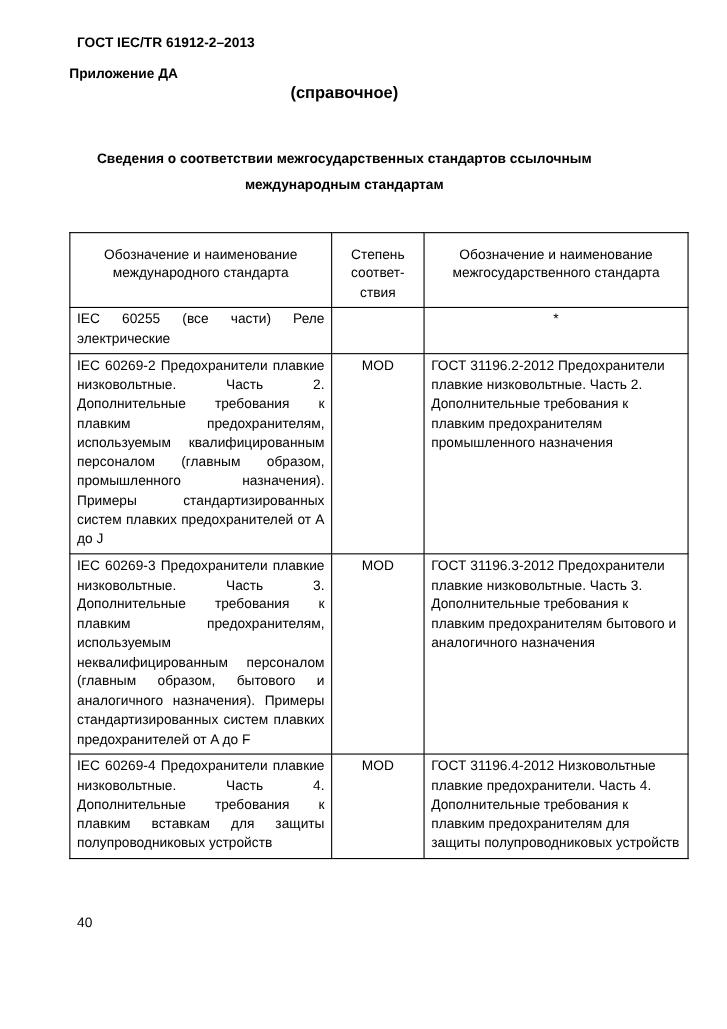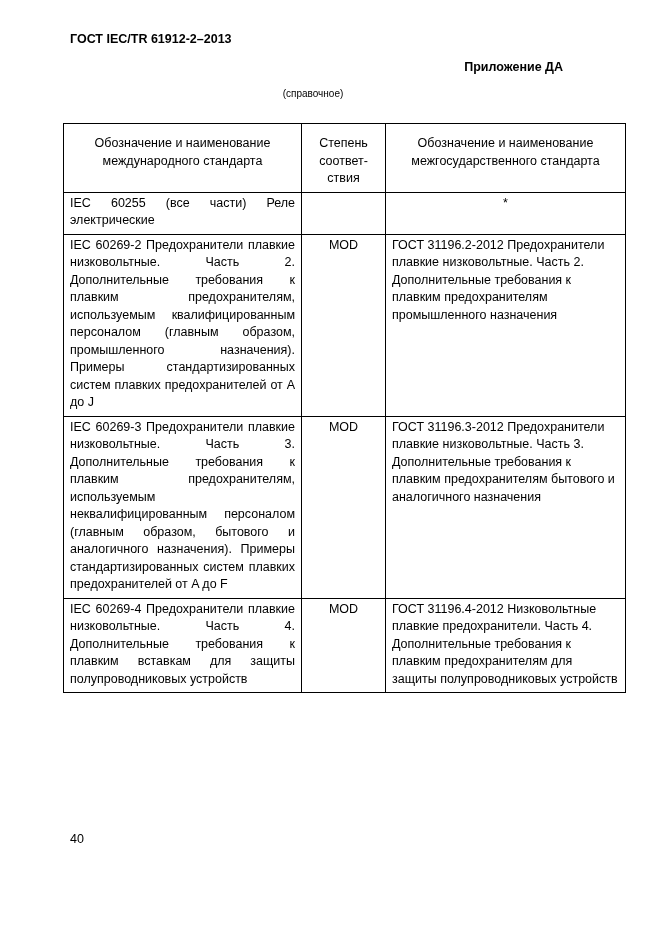--- a/index.html
+++ b/index.html
@@ -19,30 +19,30 @@
     width: 599px; height: 935px;
     padding: 32px 36px 0 63px;
   }
   .doc-ref {
     font-size: 12.5px;
     font-weight: bold;
     margin-left: 7px;
     margin-bottom: 14px;
   }
   .appendix-heading {
-    text-align: right;
+    text-align: left;
     font-size: 12.5px;
     font-weight: bold;
-    margin-bottom: 14px;
+    margin-bottom: 2px;
   }
   .appendix-type {
     text-align: center;
-    font-size: 10px;
-    font-weight: normal;
-    margin-bottom: 24px;
+    font-size: 15px;
+    font-weight: bold;
+    margin-bottom: 40px;
   }
   .doc-title {
     text-align: center;
     font-size: 12.5px;
     font-weight: bold;
     line-height: 1.9;
     margin: 0 20px 30px 20px;
   }
   .table-caption {
     font-size: 12.5px;
@@ -93,20 +93,21 @@
 <body>
 
 <div class="page">
 
   <div class="doc-ref">ГОСТ IEC/TR 61912-2–2013</div>
 
   <div class="appendix-heading">Приложение ДА</div>
 
   <div class="appendix-type">(справочное)</div>
 
+  <div class="doc-title">Сведения о соответствии межгосударственных стандартов ссылочным международным стандартам</div>
 
 
   <table class="corr-table">
     <colgroup>
       <col style="width:238px">
       <col style="width:84px">
       <col style="width:240px">
     </colgroup>
     <thead>
       <tr>

